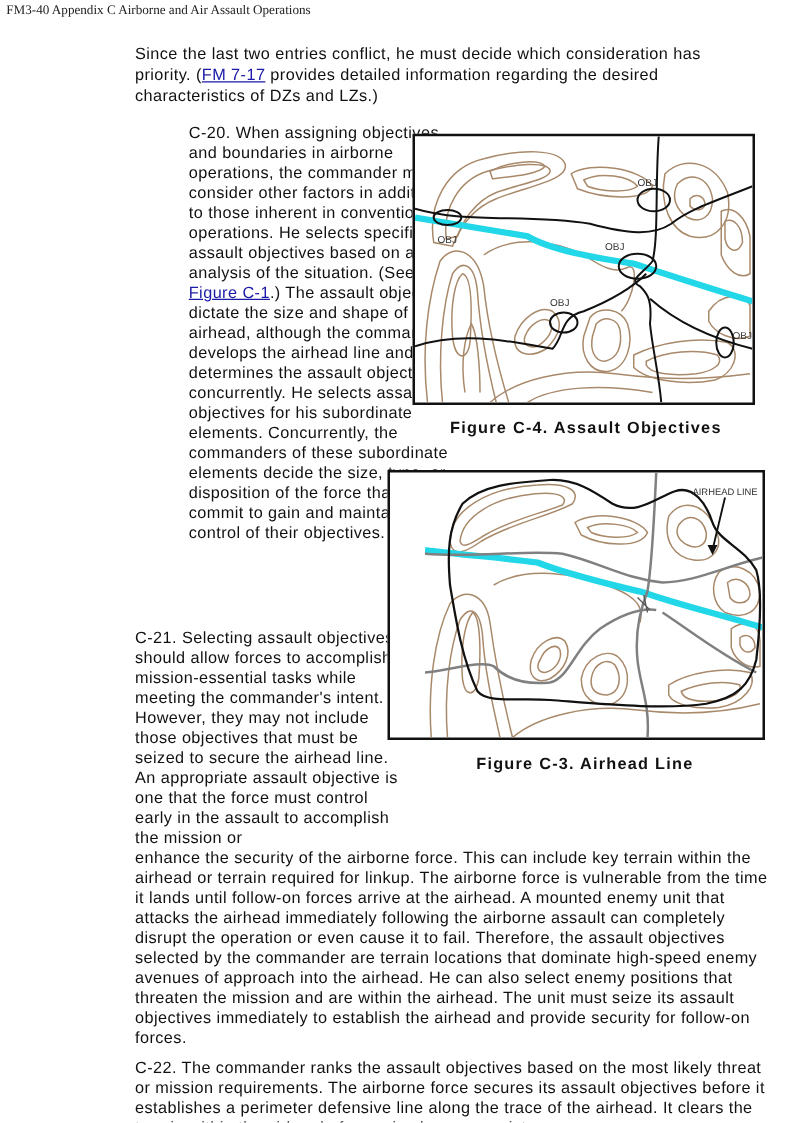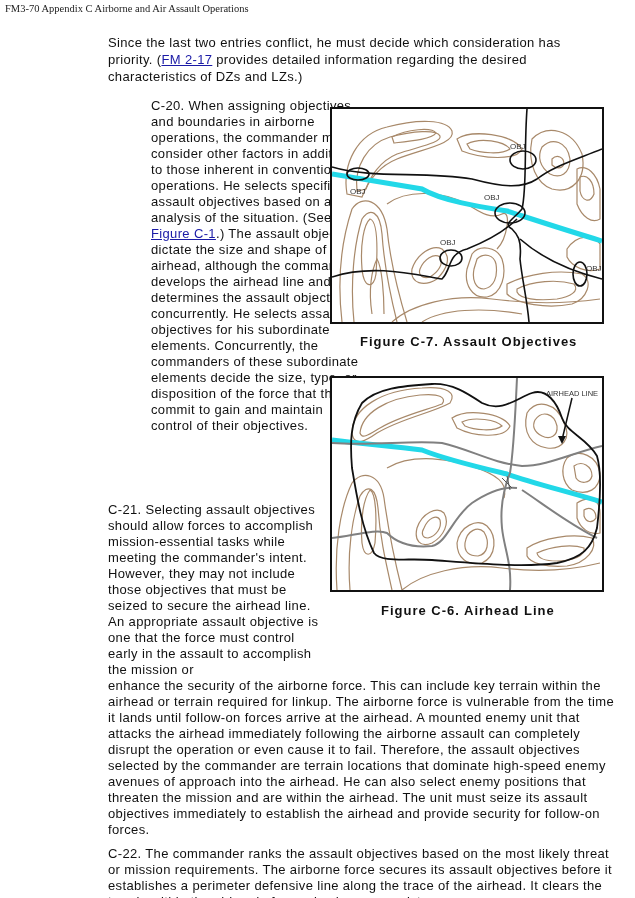--- a/index.html
+++ b/index.html
@@ -9,32 +9,32 @@
          font-size: 10.5px; color: #222; }
   .txt { position: absolute; font-size: 13px; line-height: 16px; letter-spacing: 0.35px; color: #111; }
   .txt a { color: #1a1aa6; text-decoration: underline; }
   .p-intro { left: 108px; top: 34px; width: 500px; line-height: 17px; }
   .p20 { left: 108px; top: 98px; width: 215px; margin-left: 43px; }
   .p21 { left: 108px; top: 458px; width: 215px; margin-top: 44px; }
   .p21b { left: 108px; top: 634px; width: 515px; margin-top: 44px; }
   .p22 { left: 108px; top: 802px; width: 515px; margin-top: 44px; }
   .fig { position: absolute; border: 2px solid #111; background: #fff; overflow: hidden; }
   .fig1 { left: 330px; top: 107px; width: 270px; height: 213px; }
-  .fig2 { left: 330px; top: 376px; width: 270px; height: 212px; }
+  .fig2 { left: 310px; top: 376px; width: 270px; height: 212px; padding-left: 28px; }
   .cap { position: absolute; font-weight: bold; font-size: 13px; letter-spacing: 1px; color: #111; }
   .cap1 { left: 360px; top: 334px; }
   .cap2 { left: 381px; top: 603px; }
   svg text { font-family: "Liberation Sans", sans-serif; }
 </style>
 </head>
 <body>
 
-<div class="hdr">FM3-70 Appendix C Airborne and Air Assault Operations</div>
+<div class="hdr">FM3-40 Appendix C Airborne and Air Assault Operations</div>
 
-<div class="txt p-intro"><span>Since the last two entries conflict, he must decide which consideration has priority. (</span><a href="#">FM 2-17</a><span> provides detailed information regarding the desired characteristics of DZs and LZs.)</span></div>
+<div class="txt p-intro"><span>Since the last two entries conflict, he must decide which consideration has priority. (</span><a href="#">FM 7-17</a><span> provides detailed information regarding the desired characteristics of DZs and LZs.)</span></div>
 
 <div class="txt p20"><span>C-20.   When assigning objectives and boundaries in airborne operations, the commander must consider other factors in addition to those inherent in conventional operations. He selects specific assault objectives based on an analysis of the situation. (See </span><a href="#">Figure C-1</a><span>.) The assault objectives dictate the size and shape of the airhead, although the commander develops the airhead line and determines the assault objectives concurrently. He selects assault objectives for his subordinate elements. Concurrently, the commanders of these subordinate elements decide the size, type, or disposition of the force that they commit to gain and maintain control of their objectives.</span></div>
 
 <div class="txt p21">C-21.   Selecting assault objectives should allow forces to accomplish mission-essential tasks while meeting the commander's intent. However, they may not include those objectives that must be seized to secure the airhead line. An appropriate assault objective is one that the force must control early in the assault to accomplish the mission or</div>
 <div class="txt p21b">enhance the security of the airborne force. This can include key terrain within the airhead or terrain required for linkup. The airborne force is vulnerable from the time it lands until follow-on forces arrive at the airhead. A mounted enemy unit that attacks the airhead immediately following the airborne assault can completely disrupt the operation or even cause it to fail. Therefore, the assault objectives selected by the commander are terrain locations that dominate high-speed enemy avenues of approach into the airhead. He can also select enemy positions that threaten the mission and are within the airhead. The unit must seize its assault objectives immediately to establish the airhead and provide security for follow-on forces.</div>
 
 <div class="txt p22">C-22.   The commander ranks the assault objectives based on the most likely threat or mission requirements. The airborne force secures its assault objectives before it establishes a perimeter defensive line along the trace of the airhead. It clears the terrain within the airhead of organized enemy resistance</div>
 
 <div class="fig fig1">
   <svg width="270" height="213" viewBox="0 0 270 213">
@@ -80,21 +80,21 @@
     </g>
     <g font-size="8" fill="#333">
       <text x="18" y="85">OBJ</text>
       <text x="178" y="40">OBJ</text>
       <text x="152" y="91">OBJ</text>
       <text x="108" y="136">OBJ</text>
       <text x="254" y="162">OBJ</text>
     </g>
   </svg>
 </div>
-<div class="cap cap1">Figure C-7. Assault Objectives</div>
+<div class="cap cap1">Figure C-4. Assault Objectives</div>
 
 <div class="fig fig2">
   <svg width="270" height="212" viewBox="0 0 270 212">
     <g fill="none" stroke="#a8896a" stroke-width="1.2">
       <path d="M20,55 C20,30 50,12 90,10 C115,8 125,15 118,25 C100,35 70,40 45,55 C35,62 22,70 20,55 Z"></path>
       <path d="M28,55 C30,35 55,20 88,17 C108,15 115,20 110,26 C95,32 68,38 48,50 C38,56 30,62 28,55 Z"></path>
       <path d="M120,40 C135,30 170,35 178,48 C172,62 140,58 125,50 Z"></path>
       <path d="M130,44 C142,38 165,42 170,48 C162,54 142,52 133,48 Z"></path>
       <path d="M195,35 C205,20 225,25 232,45 C240,60 230,72 215,70 C200,68 190,55 195,35 Z"></path>
       <path d="M203,42 C210,32 222,35 225,48 C226,58 218,62 210,58 C202,54 200,48 203,42 Z"></path>
@@ -121,13 +121,13 @@
       <path d="M0,160 C20,158 45,150 55,155 C65,165 80,170 100,168 C115,165 120,140 140,125 C155,115 170,108 185,110"></path>
       <path d="M190,112 C210,125 235,145 265,160"></path>
     </g>
     <path d="M170,100 L180,110 M175,98 L178,112" stroke="#555" stroke-width="1"></path>
     <path d="M30,25 C45,10 70,8 100,6 C120,5 135,15 150,25 C170,35 185,20 200,15 C215,10 225,25 230,40 C235,55 255,60 265,78 C270,95 268,125 265,150 C260,170 250,180 225,185 C190,190 140,185 100,182 C75,180 50,185 42,175 C30,150 25,120 20,90 C18,65 18,45 30,25 Z" fill="none" stroke="#111" stroke-width="1.8"></path>
     <path d="M240,20 L230,62" stroke="#111" stroke-width="1.5"></path>
     <path d="M226,58 L230,66 L234,58 Z" fill="#111"></path>
     <text x="214" y="18" font-size="7.5" fill="#333">AIRHEAD LINE</text>
   </svg>
 </div>
-<div class="cap cap2">Figure C-6. Airhead Line</div>
+<div class="cap cap2">Figure C-3. Airhead Line</div>
 
 </body></html>

